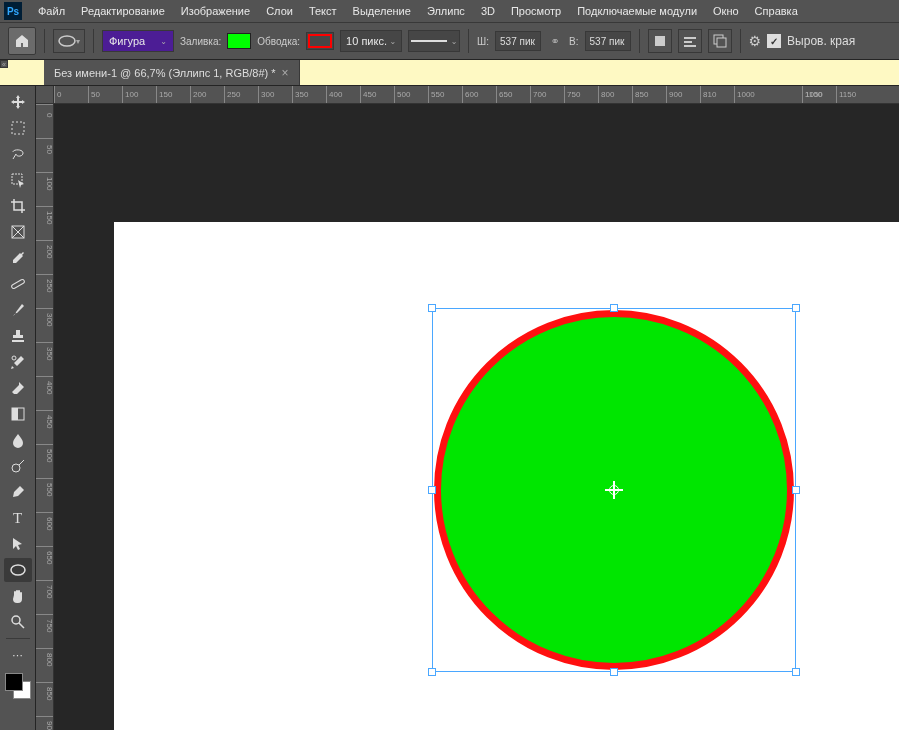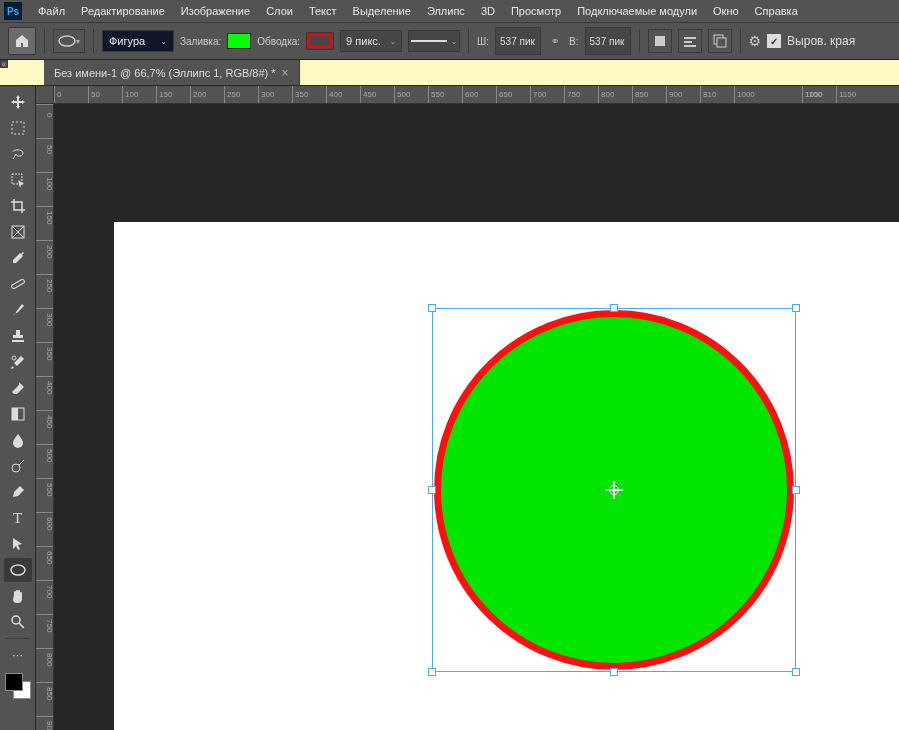--- a/index.html
+++ b/index.html
@@ -3,28 +3,28 @@
 <meta charset="utf-8">
 <style>
 * { margin: 0; padding: 0; box-sizing: border-box; font-family: Tahoma, Arial, sans-serif; font-size: 11px; }
 body { background: #535353; width: 899px; height: 730px; overflow: hidden; color: #e8e8e8; }
 .menubar { background: #535353; height: 22px; display: flex; align-items: center; padding: 0 4px; }
 .ps-logo { width: 18px; height: 18px; background: #001e36; color: #31a8ff; font-weight: bold; display: flex; align-items: center; justify-content: center; font-size: 10px; margin-right: 8px; }
 .menu-item { padding: 3px 8px; cursor: default; }
 .optionsbar { background: #535353; height: 38px; border-top: 1px solid #383838; border-bottom: 1px solid #242424; display: flex; align-items: center; padding: 0 8px; gap: 6px; }
 .home-btn { width: 28px; height: 28px; background: #6b6b6b; border: 1px solid #383838; display: flex; align-items: center; justify-content: center; border-radius: 2px; }
 .shape-btn { width: 32px; height: 24px; border: 1px solid #383838; display: flex; align-items: center; justify-content: center; background: #535353; }
-.shape-dd { width: 72px; height: 22px; background: #0f172a; border: 1px solid #383838; display: flex; align-items: center; padding: 0 6px; font-size: 10px; justify-content: space-between; }
+.shape-dd { width: 72px; height: 22px; background: #4c1d95; border: 1px solid #383838; display: flex; align-items: center; padding: 0 6px; font-size: 10px; justify-content: space-between; }
 .opt-label { font-size: 10px; color: #ccc; }
 .swatch-green { width: 24px; height: 16px; background: #00ff00; border: 1px solid #222; }
 .swatch-red { width: 24px; height: 14px; border: 2px solid #ff0000; background: transparent; }
 .px-dd { width: 62px; height: 22px; background: #464646; border: 1px solid #383838; display: flex; align-items: center; padding: 0 5px; font-size: 10px; justify-content: space-between; }
 .stroke-style { width: 52px; height: 22px; background: #464646; border: 1px solid #383838; display: flex; align-items: center; justify-content: center; }
 .stroke-line { width: 36px; height: 2px; background: #ddd; }
-.wh-input { width: 46px; height: 28px; background: #464646; border: 1px solid #383838; color: #ddd; padding: 0 4px; font-size: 10px; }
+.wh-input { width: 46px; height: 20px; background: #464646; border: 1px solid #383838; color: #ddd; padding: 0 4px; font-size: 10px; }
 .chain-icon { width: 16px; text-align: center; color: #aaa; }
 .sq-btn { width: 24px; height: 24px; background: #535353; border: 1px solid #383838; display: flex; align-items: center; justify-content: center; }
 .sep { width: 1px; height: 24px; background: #383838; margin: 0 2px; }
 .gear-icon { color: #ccc; font-size: 14px; }
 .checkbox { width: 14px; height: 14px; background: #ddd; display: flex; align-items: center; justify-content: center; color: #333; font-size: 10px; font-weight: bold; }
 .align-label { font-size: 12px; color: #ddd; }
 .side-strip { position: absolute; left: 0; top: 60px; width: 8px; height: 8px; background: #535353; border: 1px solid #383838; font-size: 7px; color: #aaa; display: flex; align-items: center; justify-content: center; }
 .tabbar { background: #fef9c3; height: 26px; border-bottom: 1px solid #242424; display: flex; padding-left: 44px; }
 .doc-tab { background: #535353; padding: 4px 10px; display: flex; align-items: center; gap: 6px; font-size: 11px; color: #ddd; border-right: 1px solid #383838; }
 .tab-close { color: #aaa; font-size: 12px; }
@@ -96,21 +96,21 @@
     <span>Фигура</span>
     <span class="chev">⌄</span>
   </div>
   <span class="opt-label">Заливка:</span>
   <div class="swatch-green"></div>
   <span class="opt-label">Обводка:</span>
   <div style="width:28px;height:18px;border:1px solid #383838;display:flex;align-items:center;justify-content:center;background:#464646">
     <div class="swatch-red"></div>
   </div>
   <div class="px-dd">
-    <span>9 пикс.</span>
+    <span>10 пикс.</span>
     <span class="chev">⌄</span>
   </div>
   <div class="stroke-style">
     <div class="stroke-line"></div>
     <span class="chev" style="margin-left:4px">⌄</span>
   </div>
   <div class="sep"></div>
   <span class="opt-label">Ш:</span>
   <input class="wh-input" value="537 пик" style="">
   <span class="chain-icon">⚭</span>

